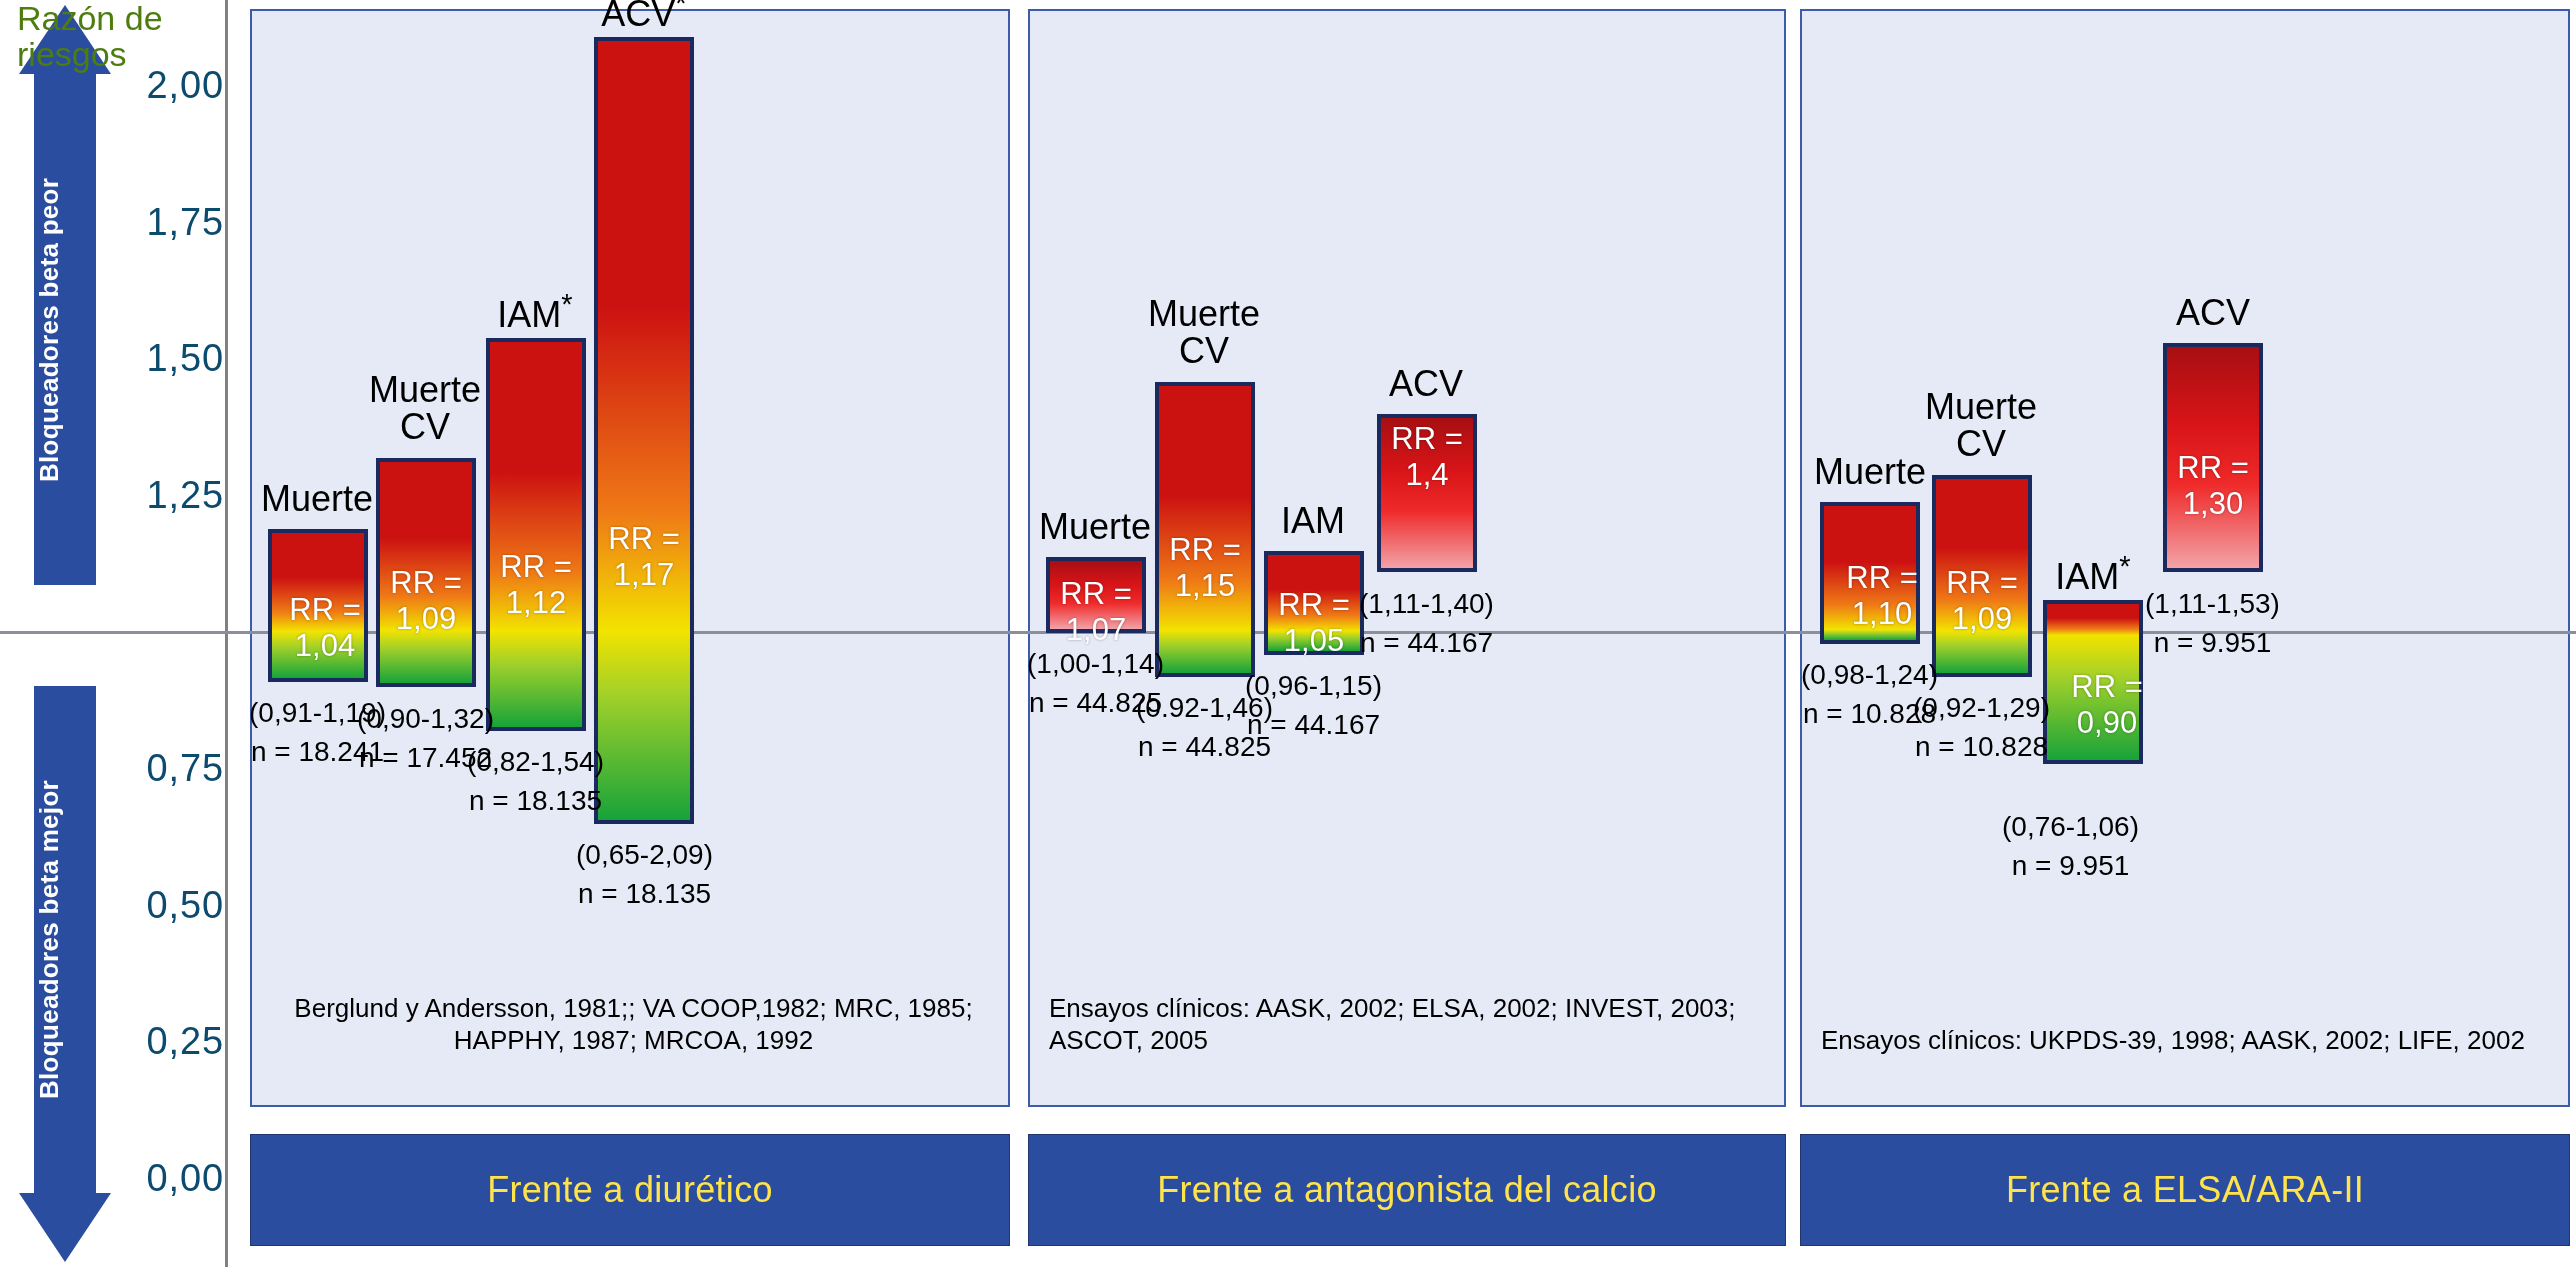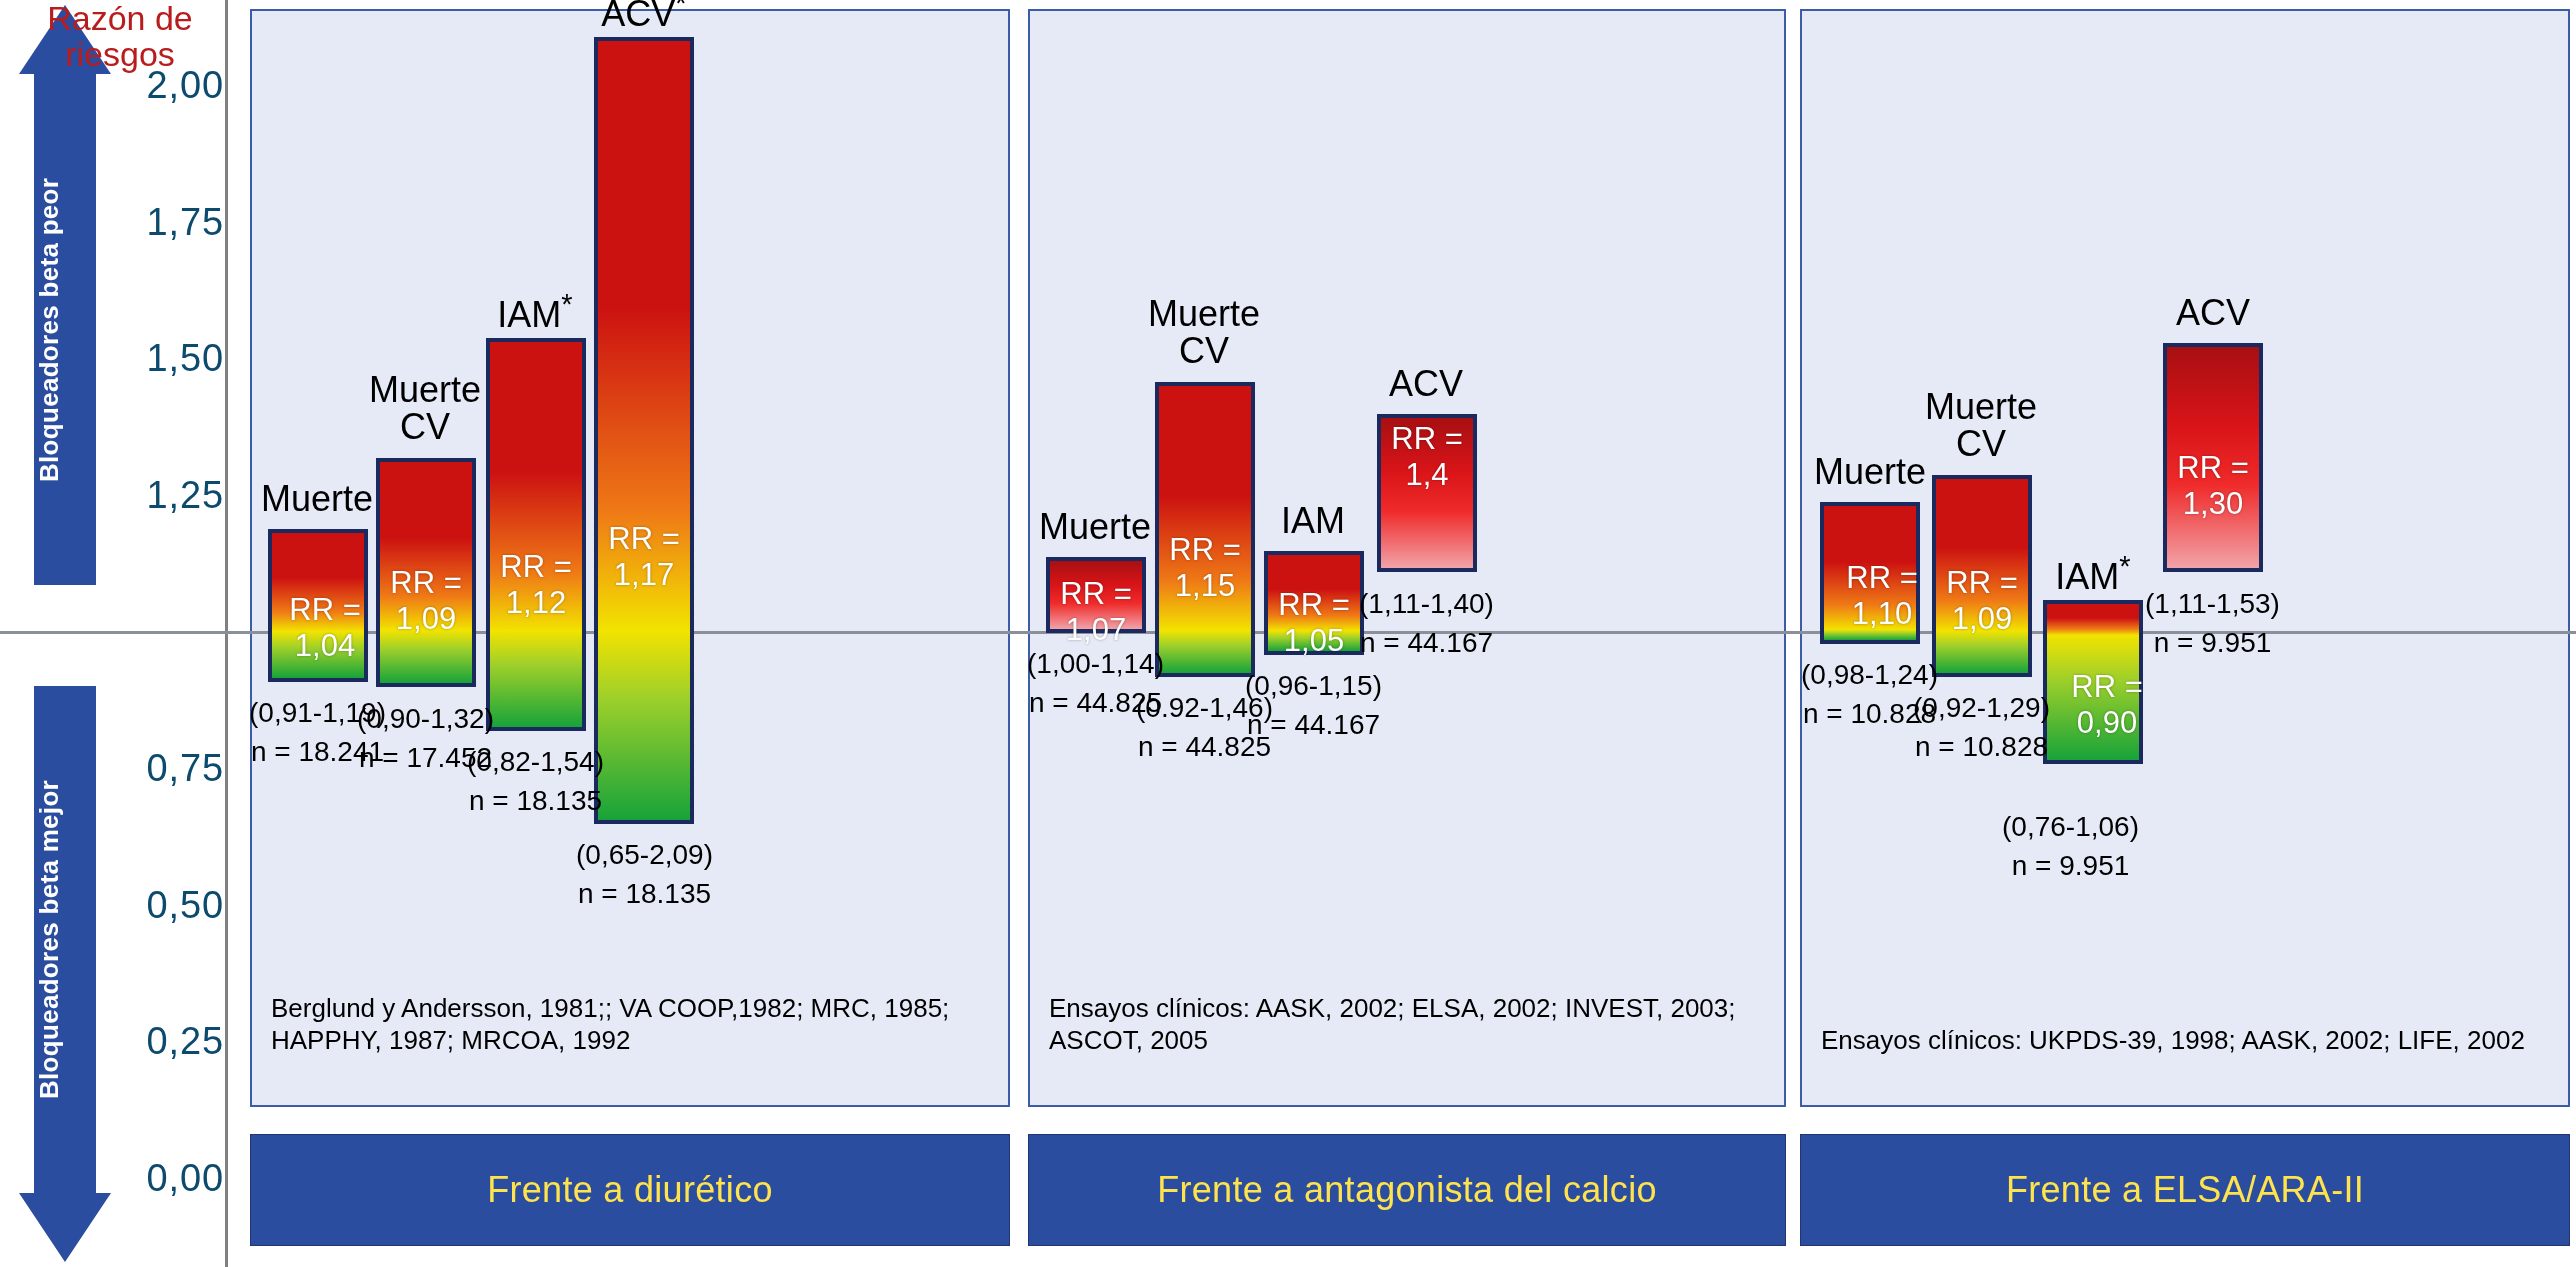--- a/index.html
+++ b/index.html
@@ -23,32 +23,32 @@
 
   .arrow-label{position:absolute;left:15.4px;width:62px;color:#ffffff;
     font-size:26px;font-weight:bold;letter-spacing:0.3px;text-align:center;
     writing-mode:vertical-rl;transform:rotate(180deg);white-space:nowrap;}
   #arrow-up .arrow-label{top:74px;height:501px;}
   #arrow-down .arrow-label{top:3.4px;height:501px;}
 
   .tick-label{position:absolute;right:26px;width:146px;text-align:right;
     font-size:38px;color:#0c4a6e;letter-spacing:0.9px;line-height:1;}
 
-  #axis-title{position:absolute;left:17px;width:206px;text-align:center;
-    font-size:34px;color:#b91c1c;line-height:1.06;}
+  #axis-title{position:absolute;left:17px;width:206px;text-align:left;
+    font-size:34px;color:#4d7c0f;line-height:1.06;}
 
   #axis-vline{position:absolute;left:225px;top:0;width:3.4px;height:1268px;background:#808080;}
 
   
   #ref-line{position:absolute;left:0;top:631px;width:2576px;height:3.4px;background:#8b8f99;z-index:5;}
 
   
   .panel{position:absolute;top:8.6px;height:1098px;
          background:#e5eaf6;border:2.6px solid #3c5ba8;box-sizing:border-box;}
-  #panel-0{left:250px;width:760px;}
+  #panel-0{left:250px;width:760px;text-align:center;}
   #panel-1{left:1028px;width:758px;}
   #panel-2{left:1800px;width:770px;}
 
   .panel-note{position:absolute;left:19px;right:12px;bottom:48px;
     font-size:26px;line-height:1.22;color:#000;}
 
   
   .banner{position:absolute;top:1134px;height:112px;background:#2b4da0;
     border:1.7px solid #21356f;box-sizing:border-box;
     display:flex;align-items:center;justify-content:center;

